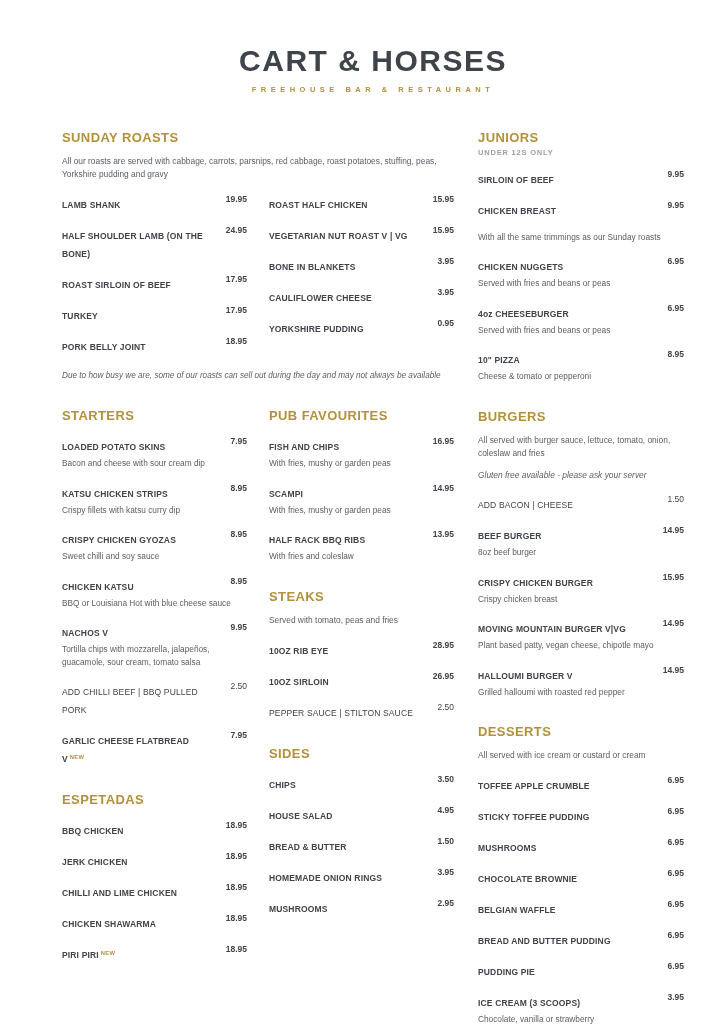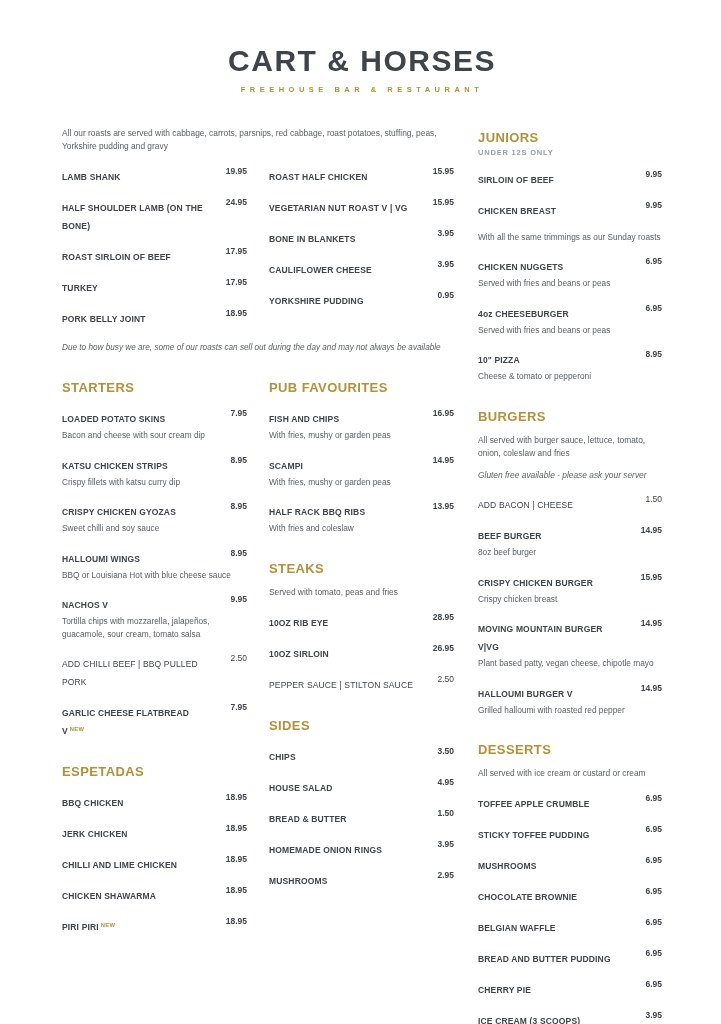--- a/index.html
+++ b/index.html
@@ -4,21 +4,21 @@
 <style>
   :root{
     --accent:#b3913a;
     --ink:#3f444a;
     --muted:#5b6065;
   }
   *{ box-sizing:border-box; }
   html,body{ margin:0; padding:0; background:#ffffff; }
   .page{
     width:721px; height:1024px; margin:0 auto; background:#fff;
-    padding:44px 59px 26px 62px;
+    padding:44px 37px 26px 62px;
     display:flex; flex-direction:column;
     font-family:"Liberation Sans","DejaVu Sans",sans-serif;
     color:var(--ink);
     overflow:hidden;
     align-items:center;
   }
   
   header{ text-align:center; margin-bottom:36px; }
   h1.brand{
     margin:0; font-size:30px; font-weight:800; letter-spacing:1.5px;
@@ -91,20 +91,21 @@
 
   <header>
     <h1 class="brand">CART &amp; HORSES</h1>
     <div class="tagline">FREEHOUSE BAR &amp; RESTAURANT</div>
   </header>
 
   <main class="grid">
 
     <div class="col-main">
       <section>
+          <h2 class="section-title">SUNDAY ROASTS</h2>
           <p class="section-desc">All our roasts are served with cabbage, carrots, parsnips, red cabbage, roast potatoes, stuffing, peas, Yorkshire pudding and gravy</p>
           <div class="roast-cols">
             <div class="roast-col">
               <div class="item">
                 <div class="item-head">
                   <span class="name-group"><span class="item-name">LAMB SHANK</span></span>
                   <span class="item-price">19.95</span>
                 </div>
               </div>
               <div class="item">
@@ -187,21 +188,21 @@
               </div>
               <div class="item">
                 <div class="item-head">
                   <span class="name-group"><span class="item-name">CRISPY CHICKEN GYOZAS</span></span>
                   <span class="item-price">8.95</span>
                 </div>
                 <p class="item-desc">Sweet chilli and soy sauce</p>
               </div>
               <div class="item">
                 <div class="item-head">
-                  <span class="name-group"><span class="item-name">HALLOUMI WINGS</span></span>
+                  <span class="name-group"><span class="item-name">CHICKEN KATSU</span></span>
                   <span class="item-price">8.95</span>
                 </div>
                 <p class="item-desc">BBQ or Louisiana Hot with blue cheese sauce</p>
               </div>
               <div class="item">
                 <div class="item-head">
                   <span class="name-group"><span class="item-name">NACHOS V</span></span>
                   <span class="item-price">9.95</span>
                 </div>
                 <p class="item-desc">Tortilla chips with mozzarella, jalapeños, guacamole, sour cream, tomato salsa</p>
@@ -449,21 +450,21 @@
             </div>
           </div>
           <div class="item">
             <div class="item-head">
               <span class="name-group"><span class="item-name">BREAD AND BUTTER PUDDING</span></span>
               <span class="item-price">6.95</span>
             </div>
           </div>
           <div class="item">
             <div class="item-head">
-              <span class="name-group"><span class="item-name">CHERRY PIE</span></span>
+              <span class="name-group"><span class="item-name">PUDDING PIE</span></span>
               <span class="item-price">6.95</span>
             </div>
           </div>
           <div class="item">
             <div class="item-head">
               <span class="name-group"><span class="item-name">ICE CREAM (3 SCOOPS)</span></span>
               <span class="item-price">3.95</span>
             </div>
             <p class="item-desc">Chocolate, vanilla or strawberry</p>
           </div>

